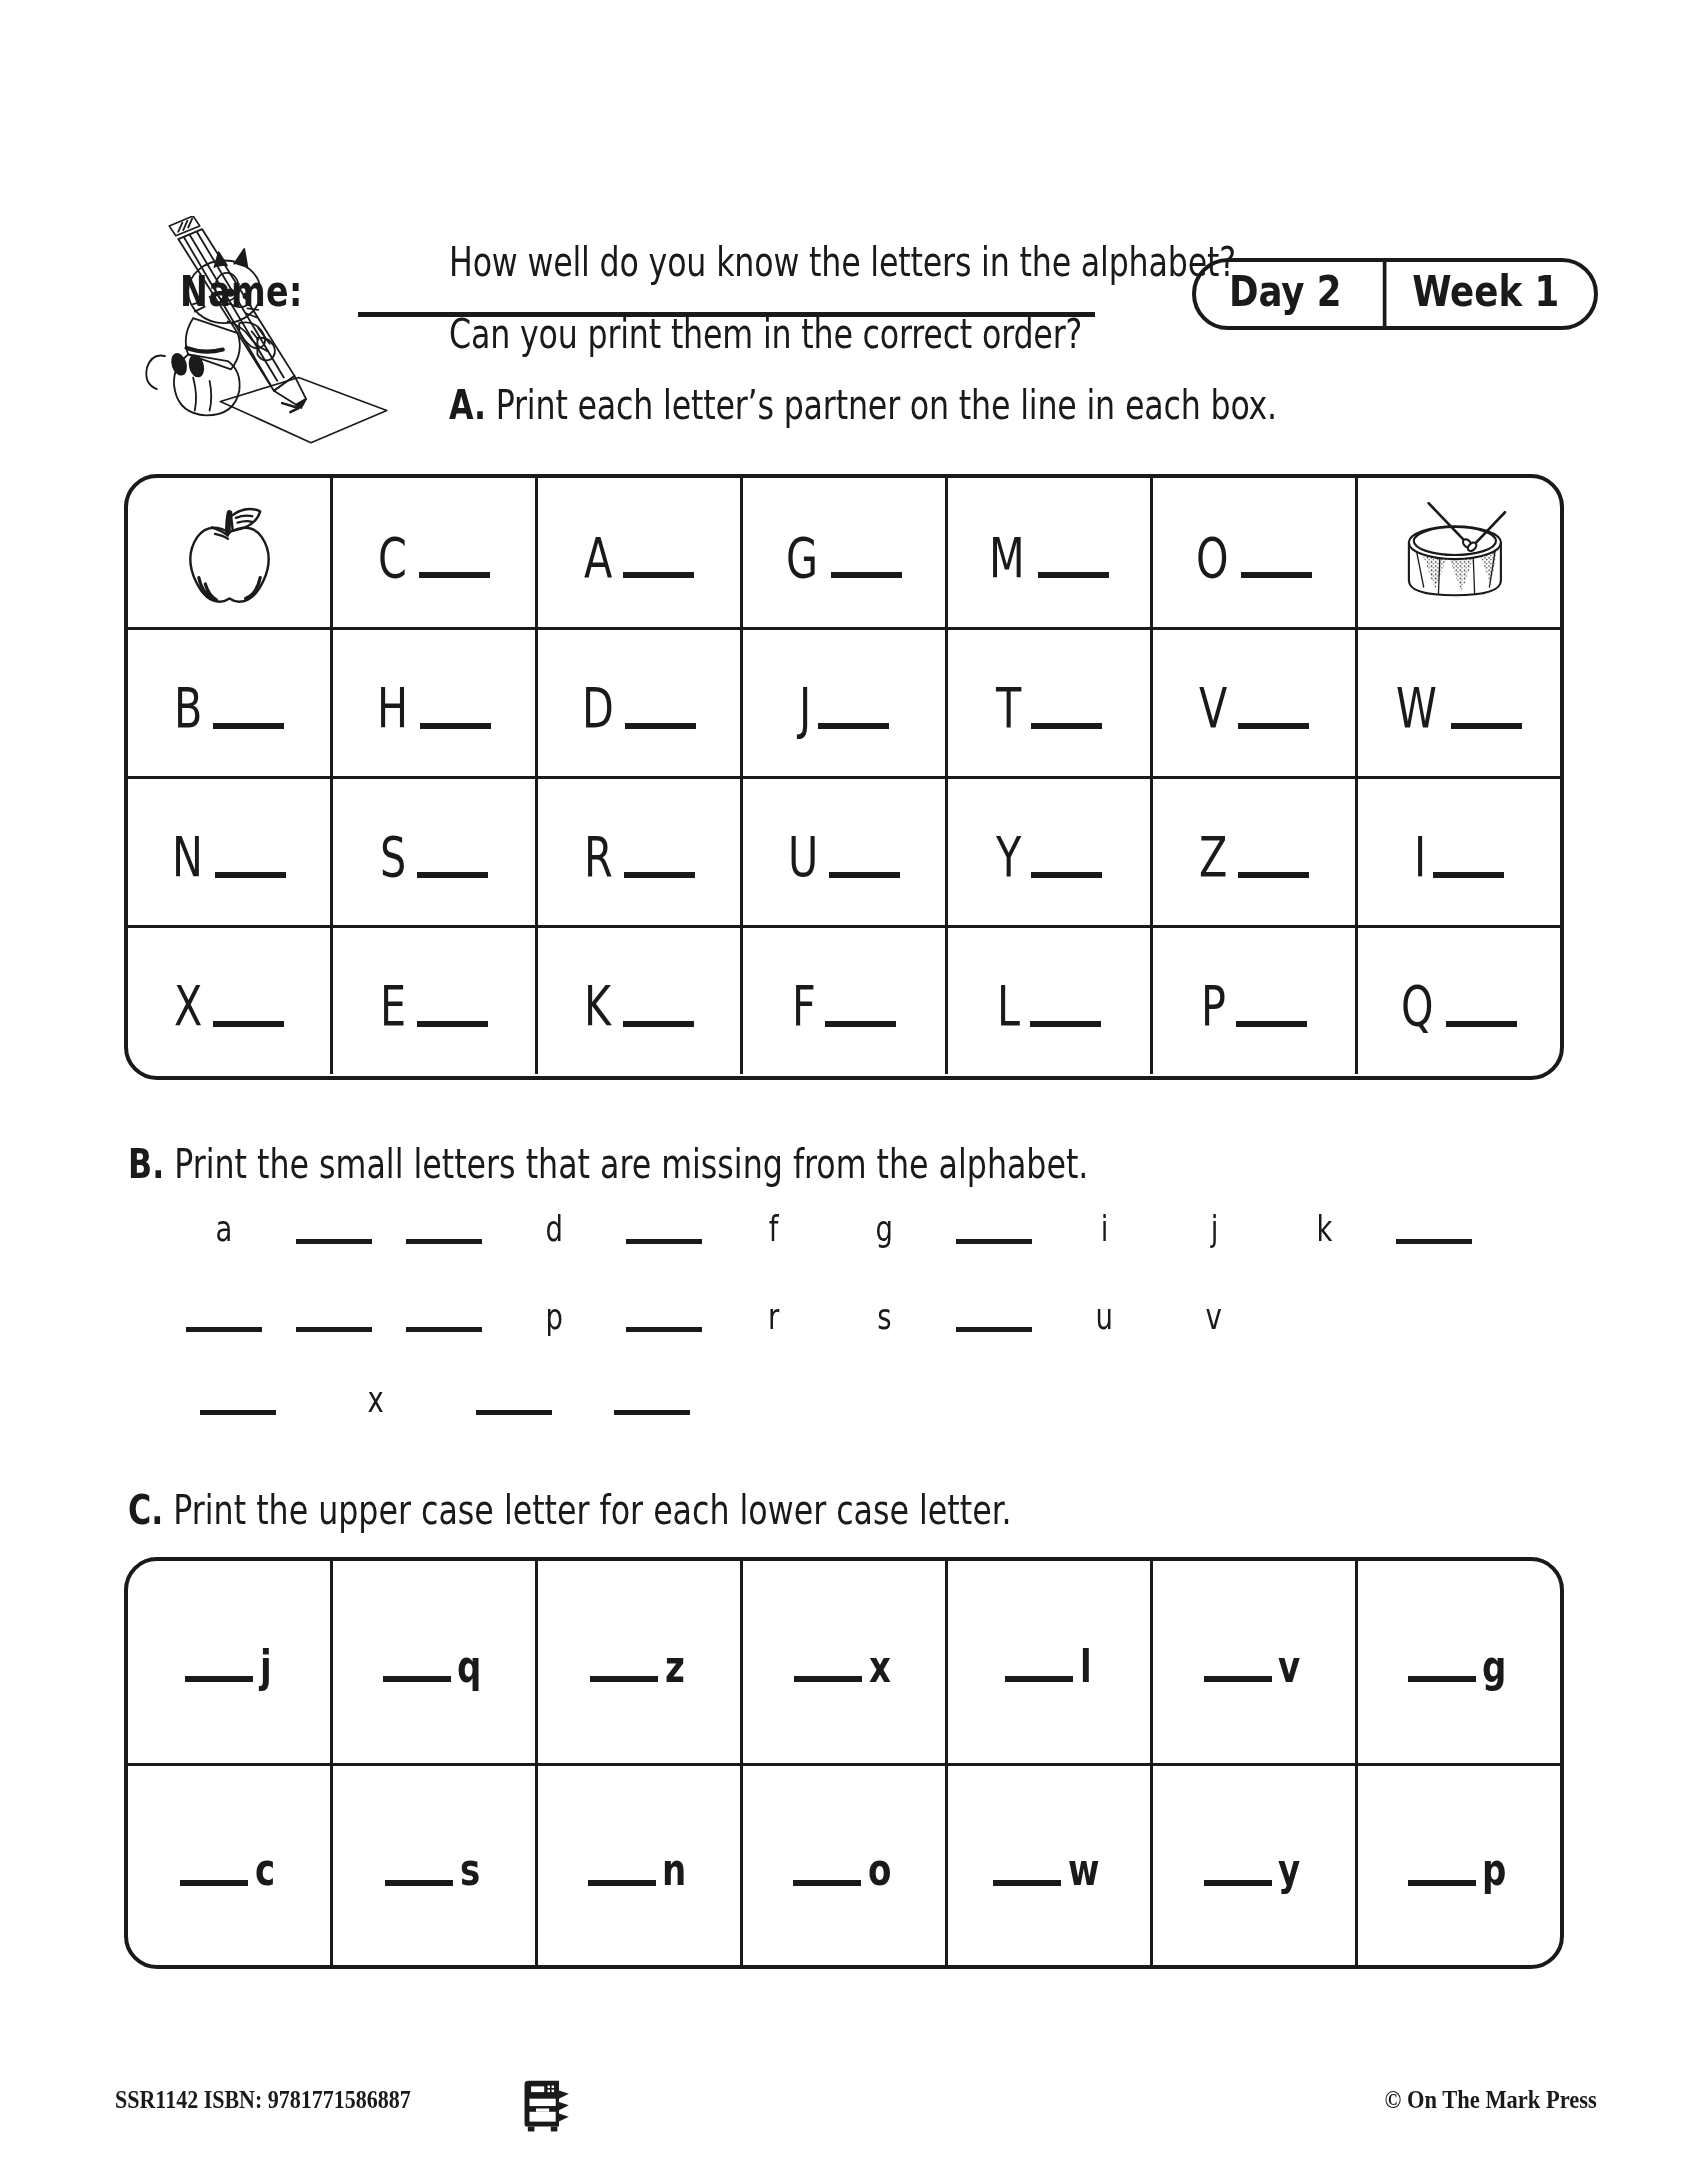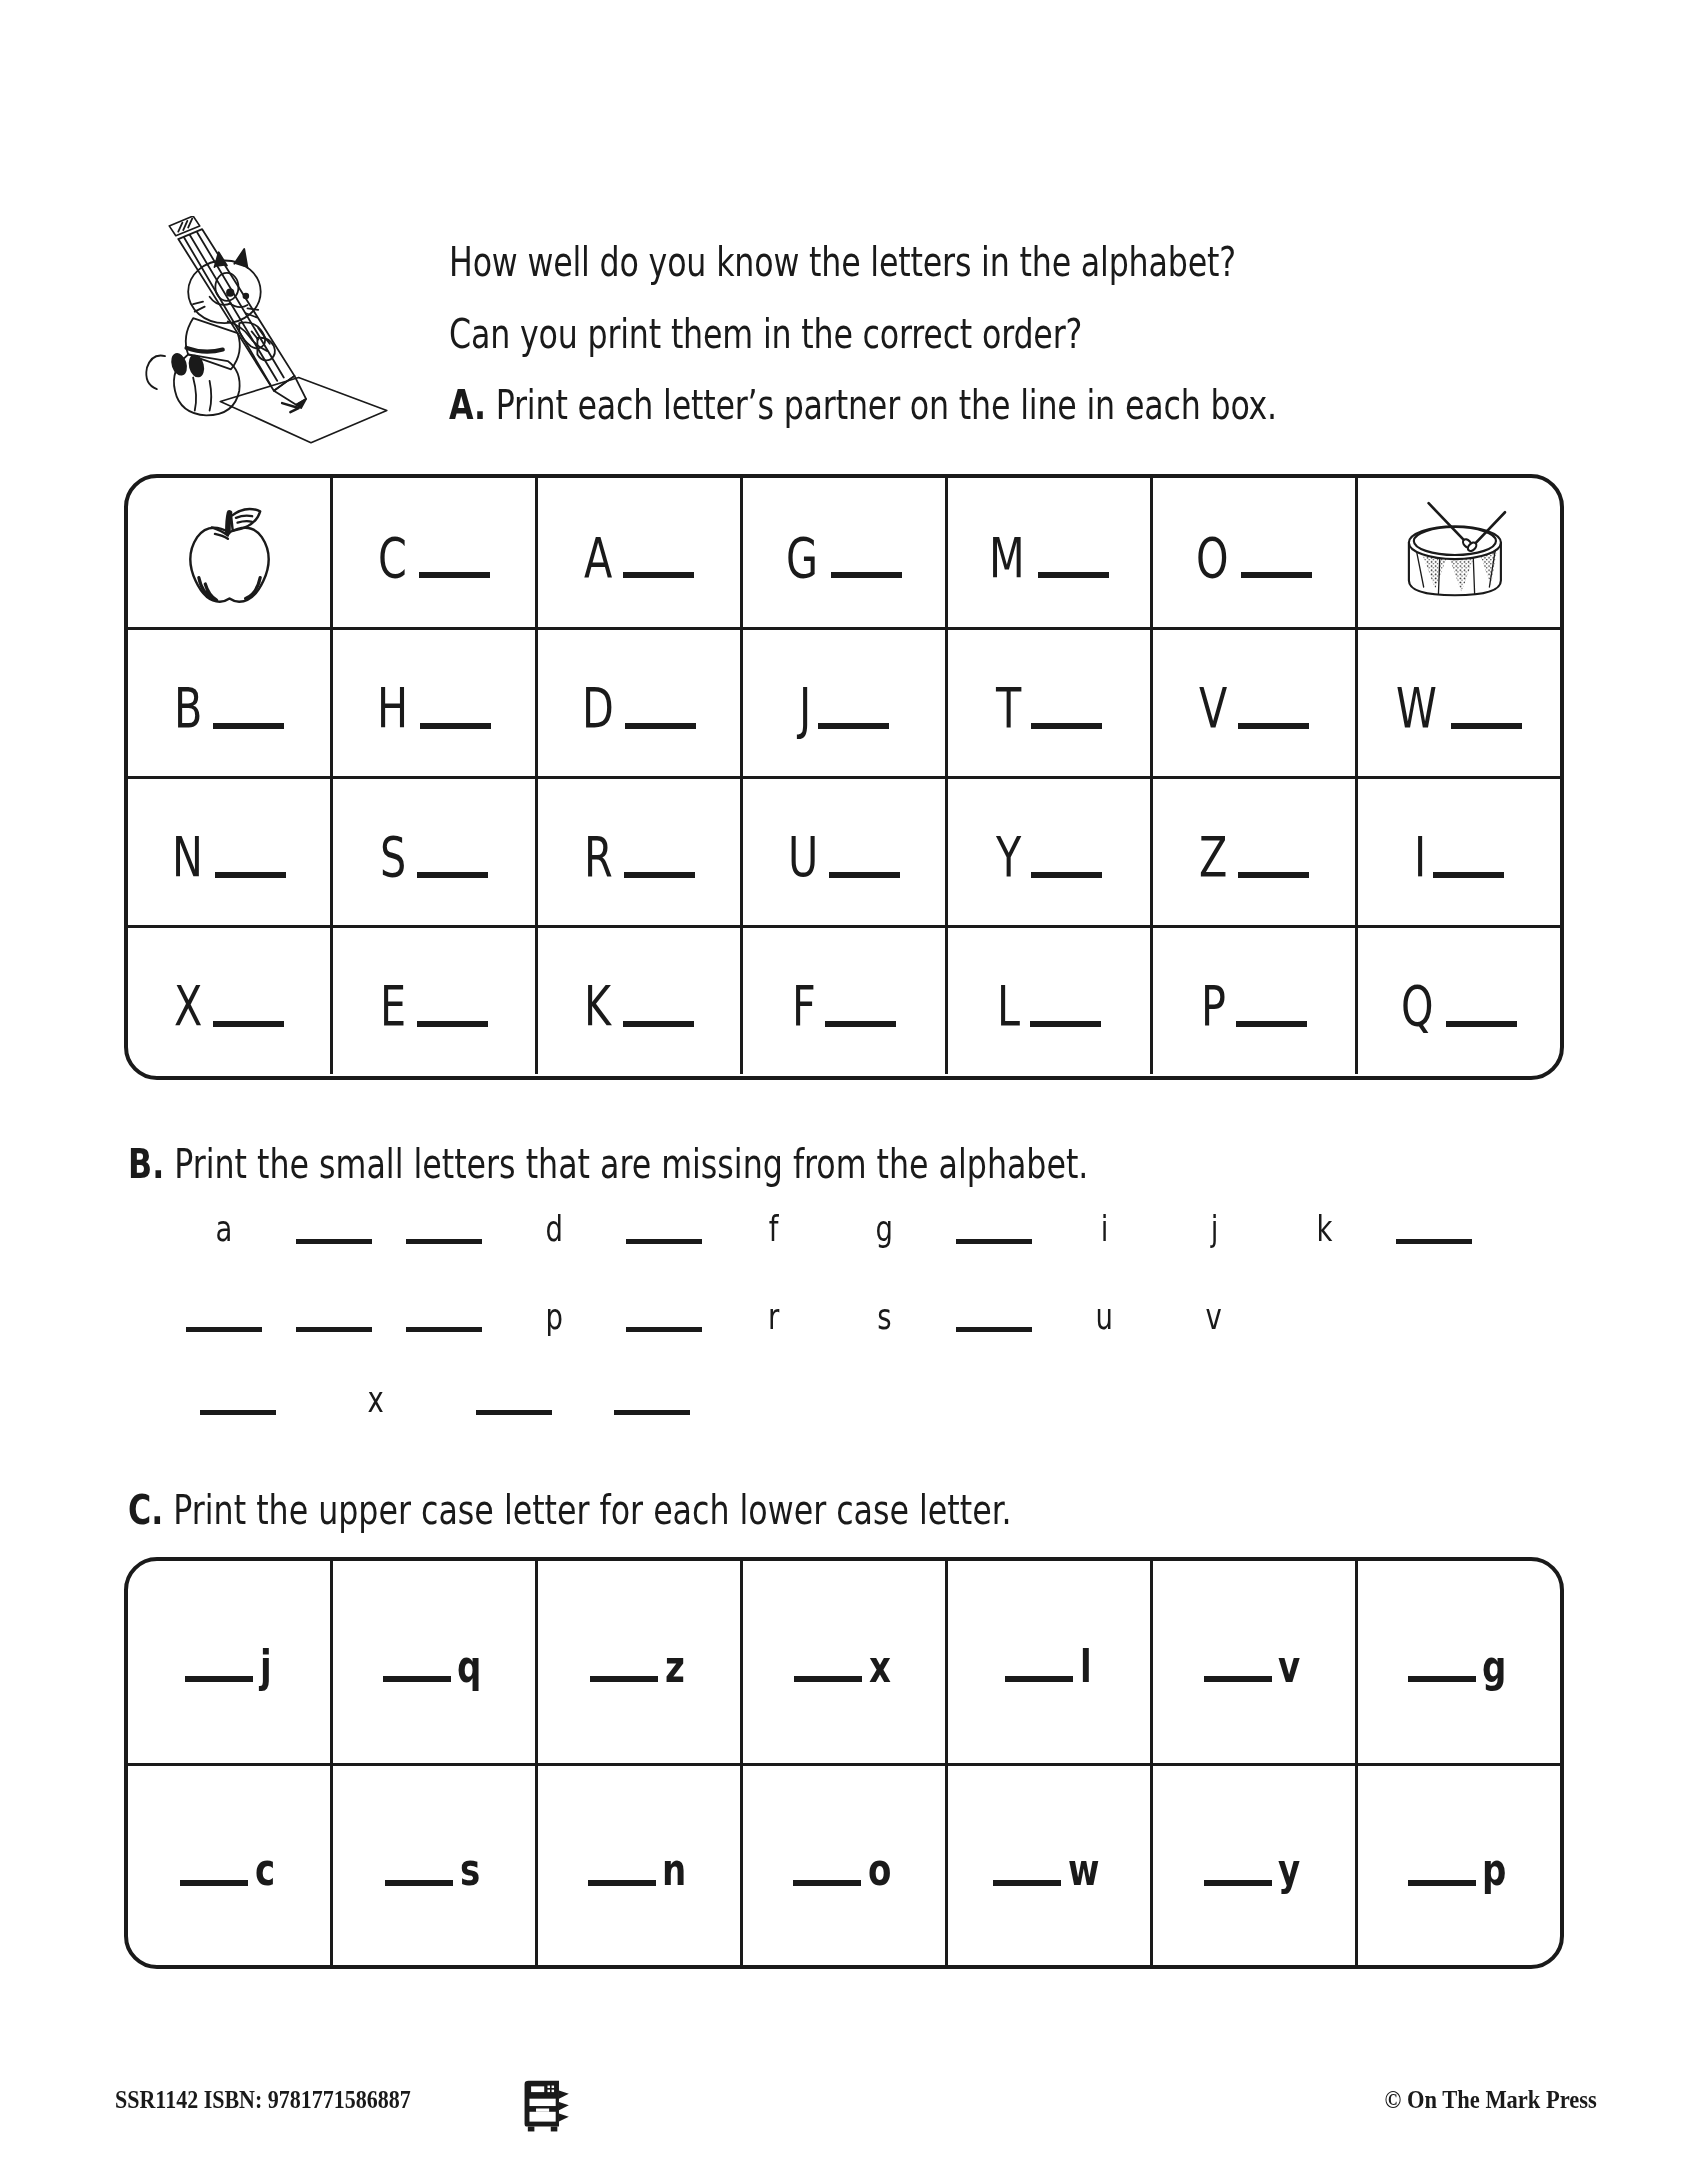--- a/index.html
+++ b/index.html
@@ -218,20 +218,28 @@
     white-space: nowrap;
     transform: scaleX(0.9);
     transform-origin: right center;
   }
 </style>
 </head>
 <body>
 
 <div class="page">
 
+  <div class="header">
+    <div class="name-label">Name:</div>
+    <div class="name-rule"></div>
+    <div class="daywk">
+      <div class="daywk-cell">Day 2</div>
+      <div class="daywk-cell">Week 1</div>
+    </div>
+  </div>
 
   <div class="mascot">
     <svg viewBox="0 0 330 290" width="272" height="239">
       <g fill="none" stroke="#1a1a1a" stroke-width="2.2" stroke-linecap="round" stroke-linejoin="round">
 
         <path d="M95 225 L190 196 L297 236 L205 275 Z" stroke-width="2"></path>
         <path d="M170 227 L190 233 L180 238" stroke-width="3"></path>
 
         <path d="M44 28 L73 16 L185 194 L160 212 Z"></path>
         <path d="M58 23 L164 200 M67 20 L172 196 M51 26 L156 205"></path>

